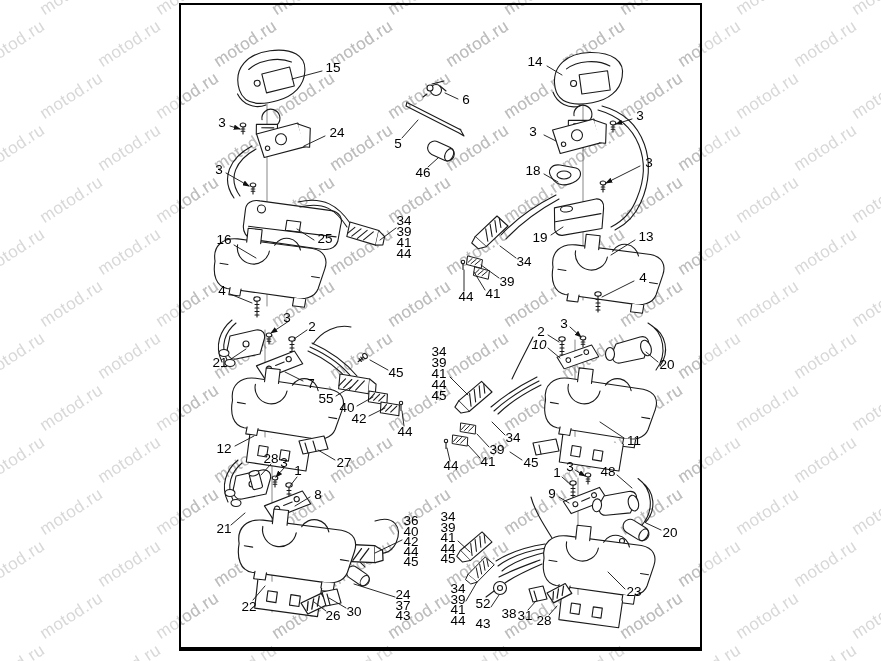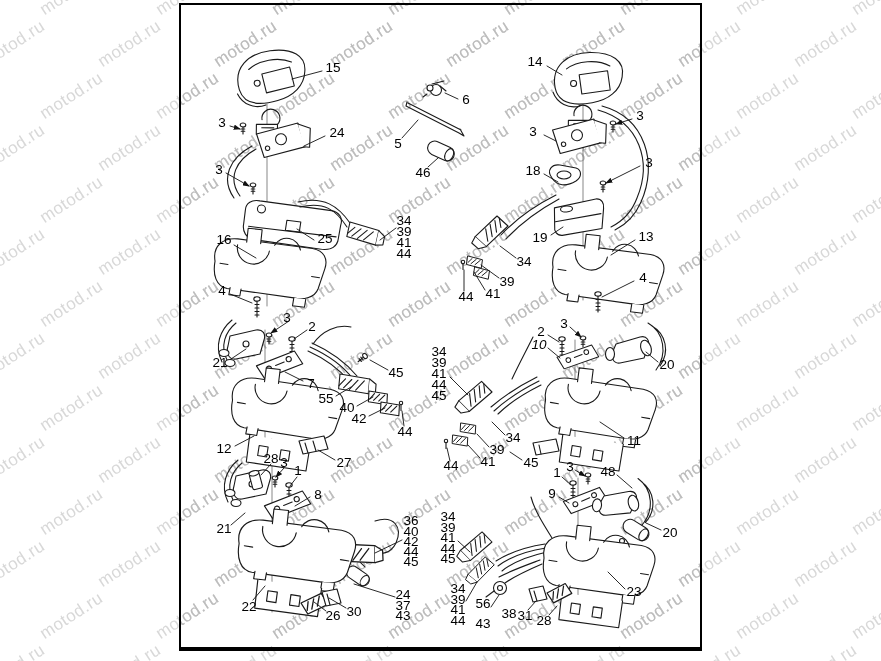--- a/index.html
+++ b/index.html
@@ -532,21 +532,21 @@
       <div class="callout" style="left: 448px; top: 538px;">41</div>
       <div class="callout" style="left: 448px; top: 549px;">44</div>
       <div class="callout" style="left: 448px; top: 559px;">45</div>
       <div class="callout" style="left: 403px; top: 595px;">24</div>
       <div class="callout" style="left: 403px; top: 606px;">37</div>
       <div class="callout" style="left: 403px; top: 616px;">43</div>
       <div class="callout" style="left: 458px; top: 589px;">34</div>
       <div class="callout" style="left: 458px; top: 600px;">39</div>
       <div class="callout" style="left: 458px; top: 610px;">41</div>
       <div class="callout" style="left: 458px; top: 621px;">44</div>
-      <div class="callout" style="left: 483px; top: 604px;">56</div>
+      <div class="callout" style="left: 483px; top: 604px;">52</div>
       <div class="callout" style="left: 509px; top: 614px;">38</div>
       <div class="callout" style="left: 483px; top: 624px;">43</div>
       <div class="callout" style="left: 570px; top: 467px;">3</div>
       <div class="callout" style="left: 557px; top: 473px;">1</div>
       <div class="callout" style="left: 552px; top: 494px;">9</div>
       <div class="callout" style="left: 608px; top: 472px;">48</div>
       <div class="callout" style="left: 670px; top: 533px;">20</div>
       <div class="callout" style="left: 634px; top: 592px;">23</div>
       <div class="callout" style="left: 525px; top: 616px;">31</div>
       <div class="callout" style="left: 544px; top: 621px;">28</div>

